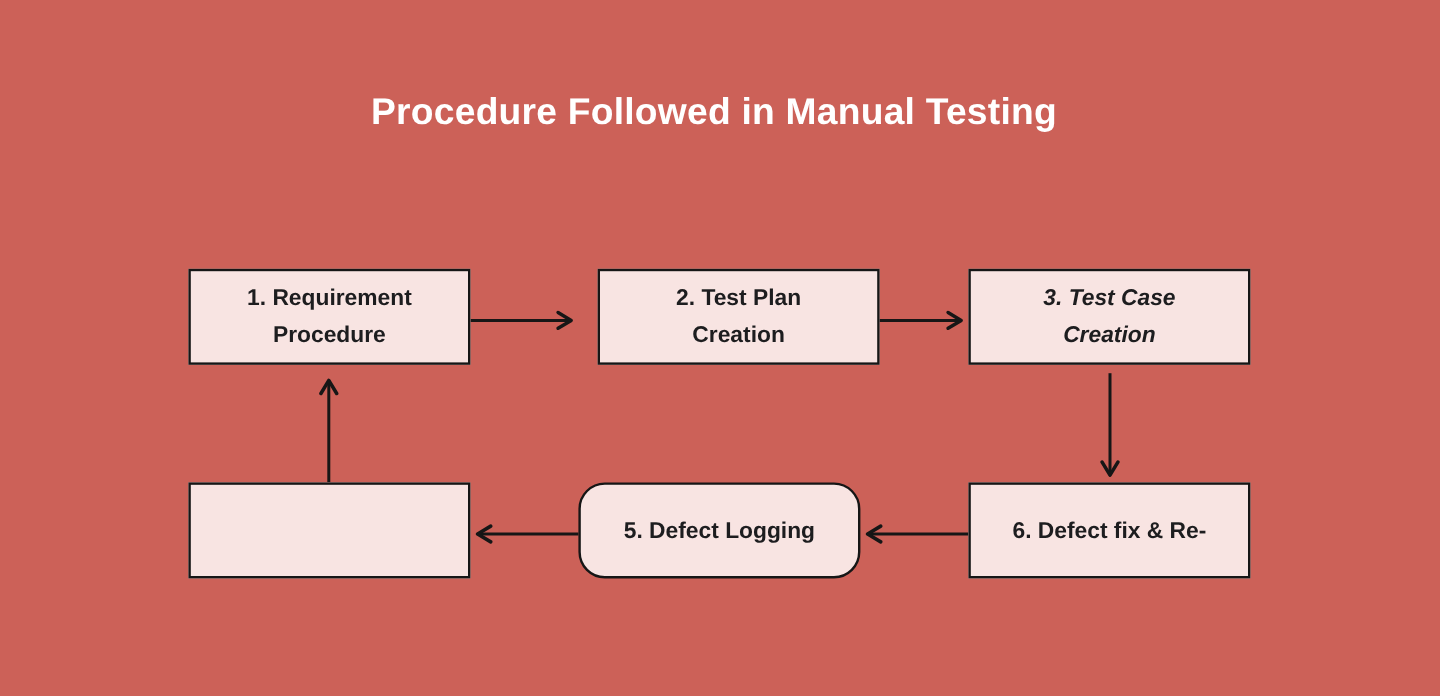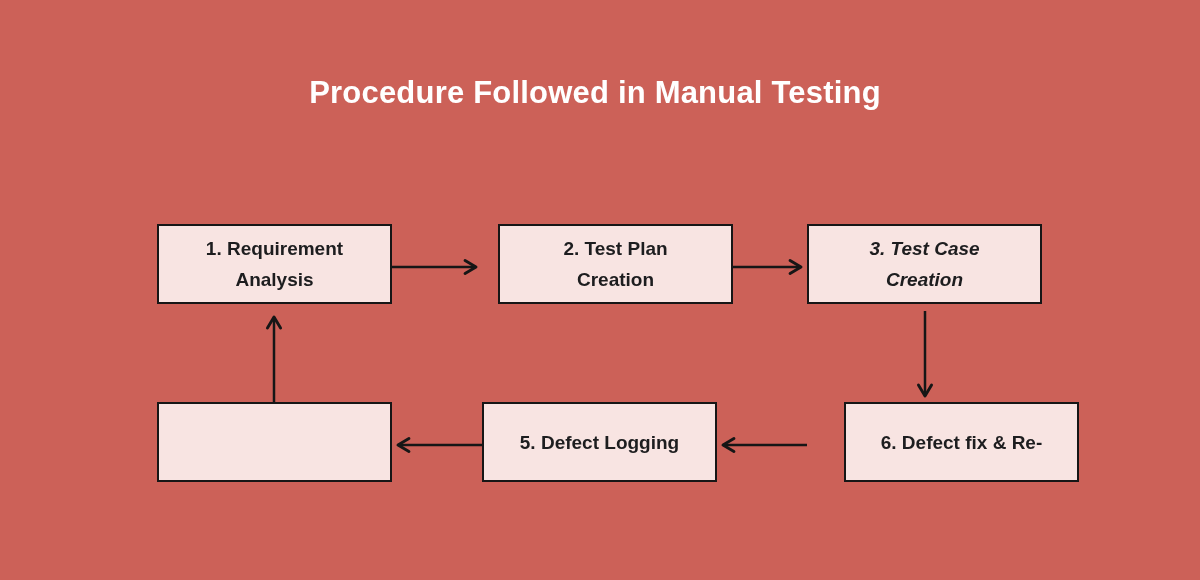--- a/index.html
+++ b/index.html
@@ -50,22 +50,22 @@
     text-align: center;
     color: #1d1d1f;
     font-size: 19px;
     font-weight: 700;
     line-height: 31px;
   }
   .b1 { left: 157px; top: 224px; }
   .b2 { left: 498px; top: 224px; }
   .b3 { left: 807px; top: 224px; font-style: italic; }
   .b4 { left: 157px; top: 402px; }
-  .b5 { left: 482px; top: 402px; }
-  .b6 { left: 844px; top: 402px; }
+  .b5 { left: 482px; top: 402px; border-radius: 22px; }
+  .b6 { left: 807px; top: 402px; }
 </style>
 </head>
 <body>
 
 <div class="canvas">
 
   <h1 class="title">Procedure Followed in Manual Testing</h1>
 
   <svg class="arrows" width="1200" height="580" viewBox="0 0 1200 580" xmlns="http://www.w3.org/2000/svg">
     <defs>
@@ -76,21 +76,21 @@
     <line class="arrow-line" x1="392" y1="267" x2="476" y2="267" marker-end="url(#ah)"></line>
     <line class="arrow-line" x1="717" y1="267" x2="801" y2="267" marker-end="url(#ah)"></line>
     <line class="arrow-line" x1="925" y1="311" x2="925" y2="396" marker-end="url(#ah)"></line>
     <line class="arrow-line" x1="807" y1="445" x2="723" y2="445" marker-end="url(#ah)"></line>
     <line class="arrow-line" x1="482" y1="445" x2="398" y2="445" marker-end="url(#ah)"></line>
     <line class="arrow-line" x1="274" y1="402" x2="274" y2="317" marker-end="url(#ah)"></line>
   </svg>
 
   <div class="box b1">
     <div>1. Requirement</div>
-    <div>Analysis</div>
+    <div>Procedure</div>
   </div>
 
   <div class="box b2">
     <div>2. Test Plan</div>
     <div>Creation</div>
   </div>
 
   <div class="box b3">
     <div>3. Test Case</div>
     <div>Creation</div>

